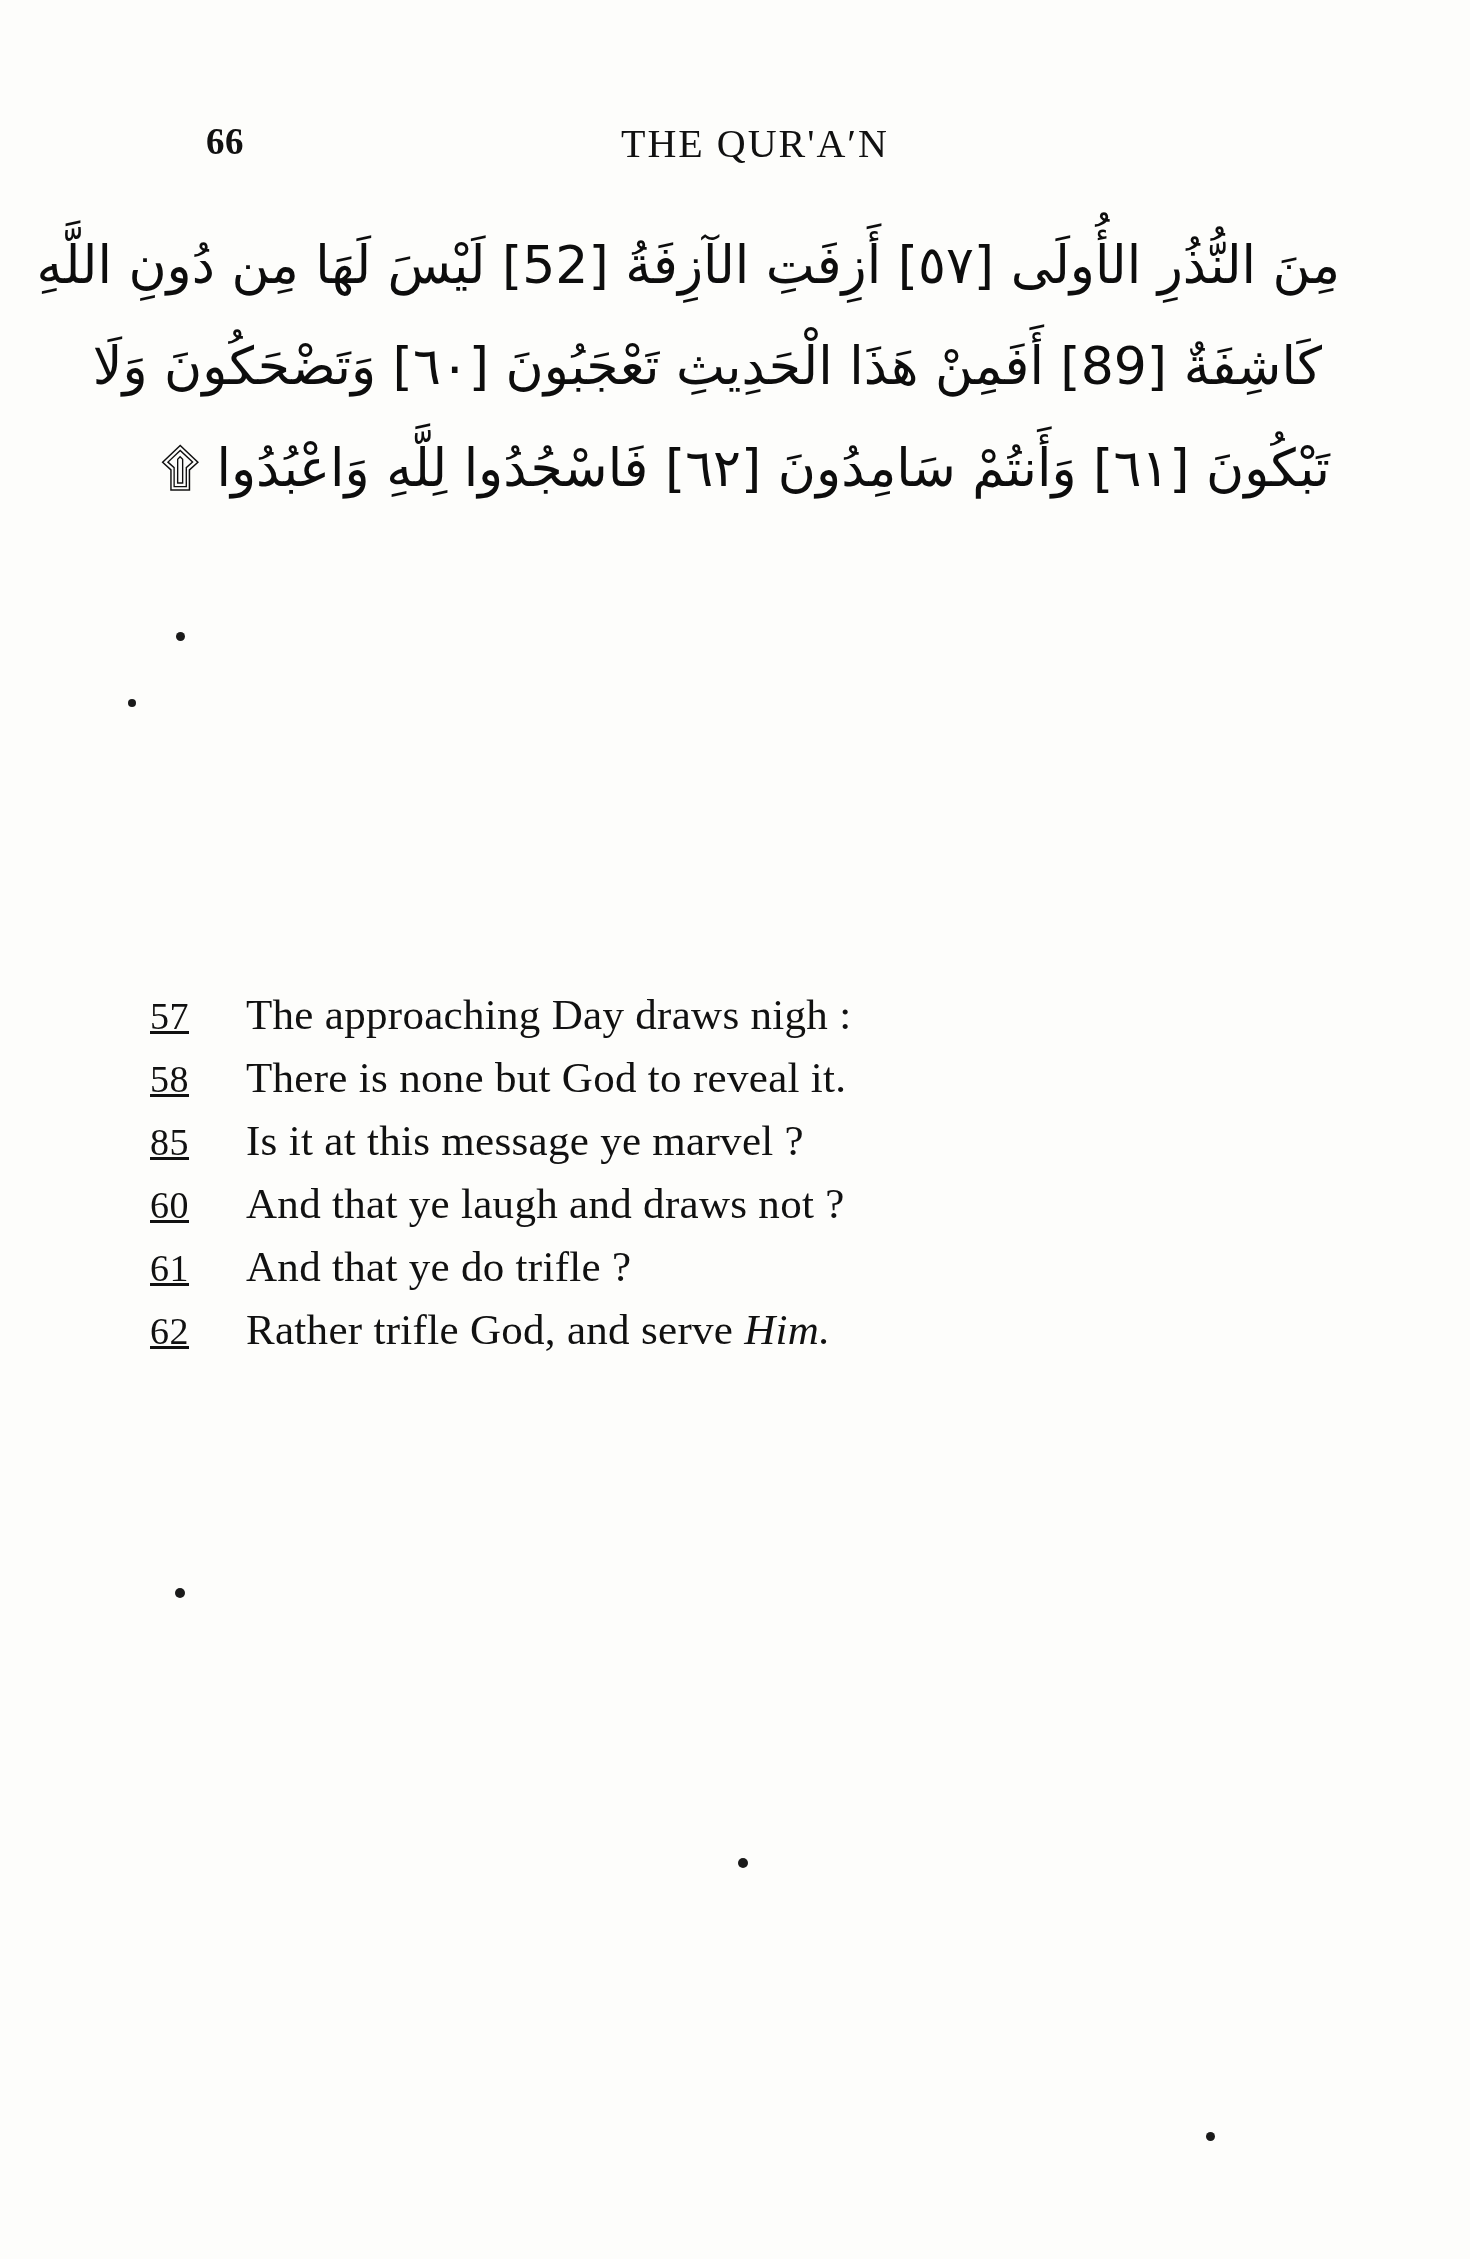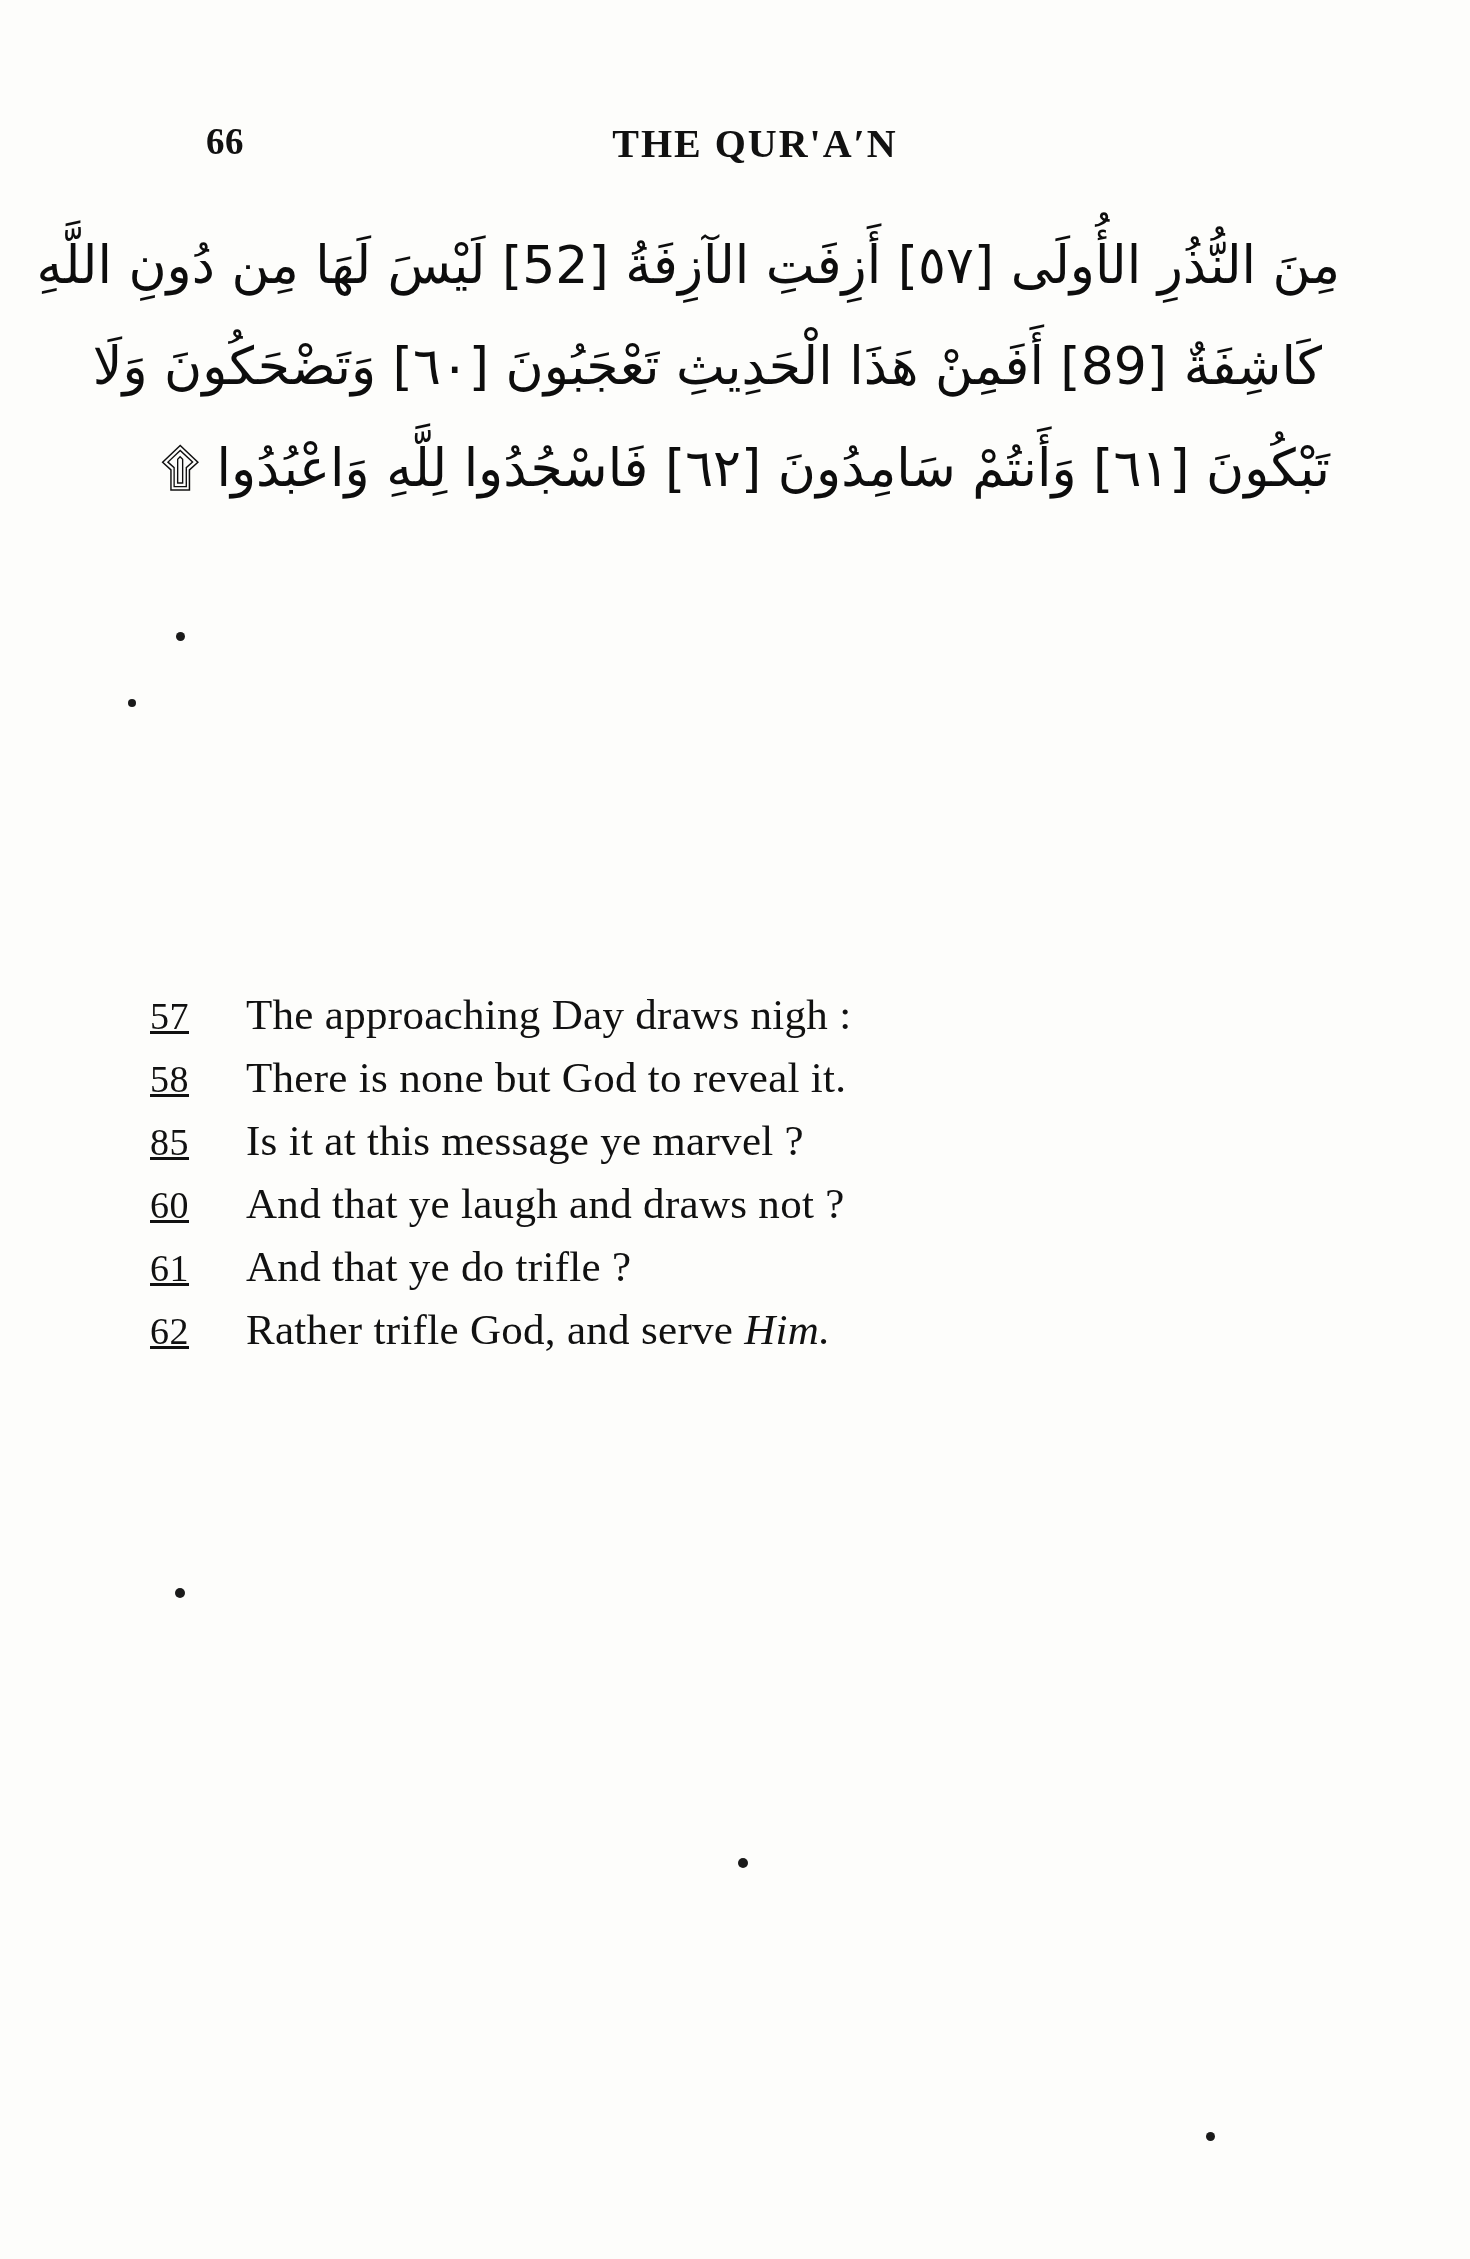--- a/index.html
+++ b/index.html
@@ -39,21 +39,21 @@
     letter-spacing: 0.5px;
     margin-left: 24px;
   }
   .running-title {
     position: absolute;
     left: 0;
     right: 0;
     top: 0;
     text-align: center;
     font-size: 40px;
-    font-weight: bold;
+    font-weight: normal;
     letter-spacing: 2px;
     padding-left: 40px;
   }
 
   
   .arabic-block {
     position: absolute;
     top: 215px;
     left: 150px;
     right: 130px;

